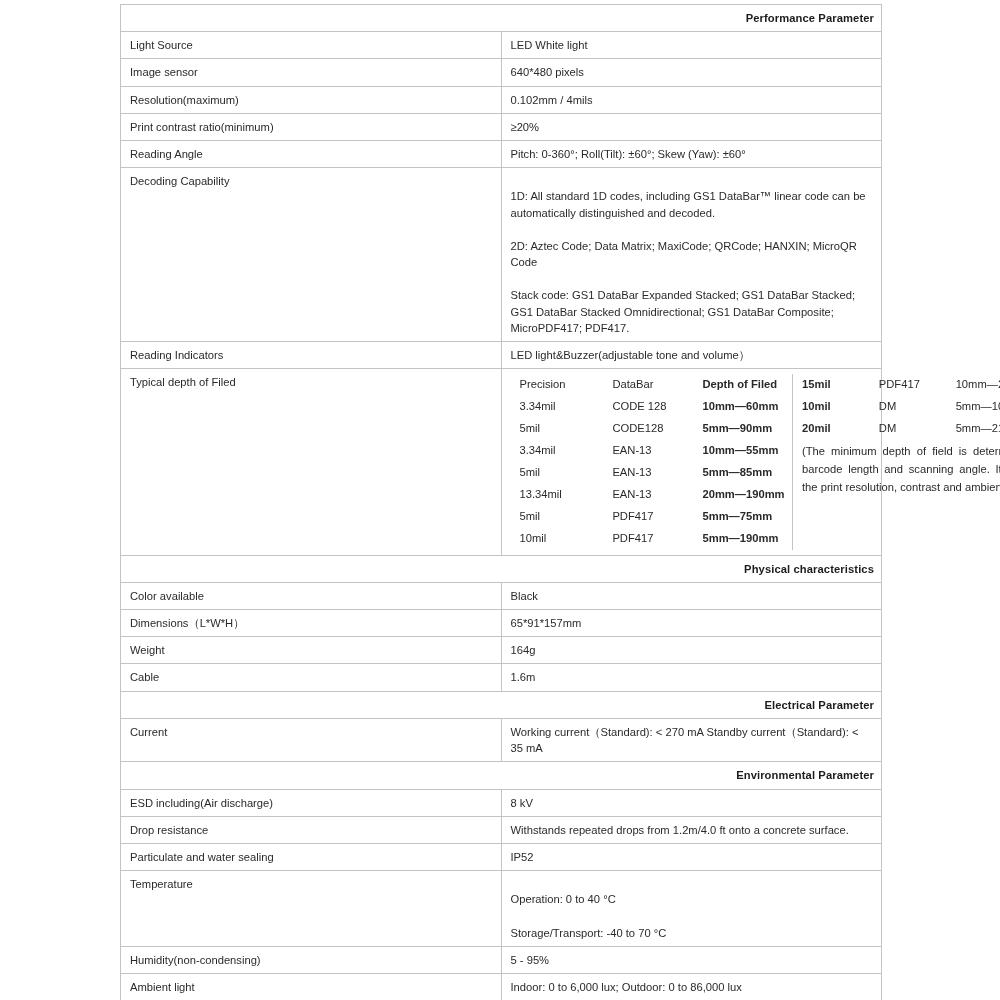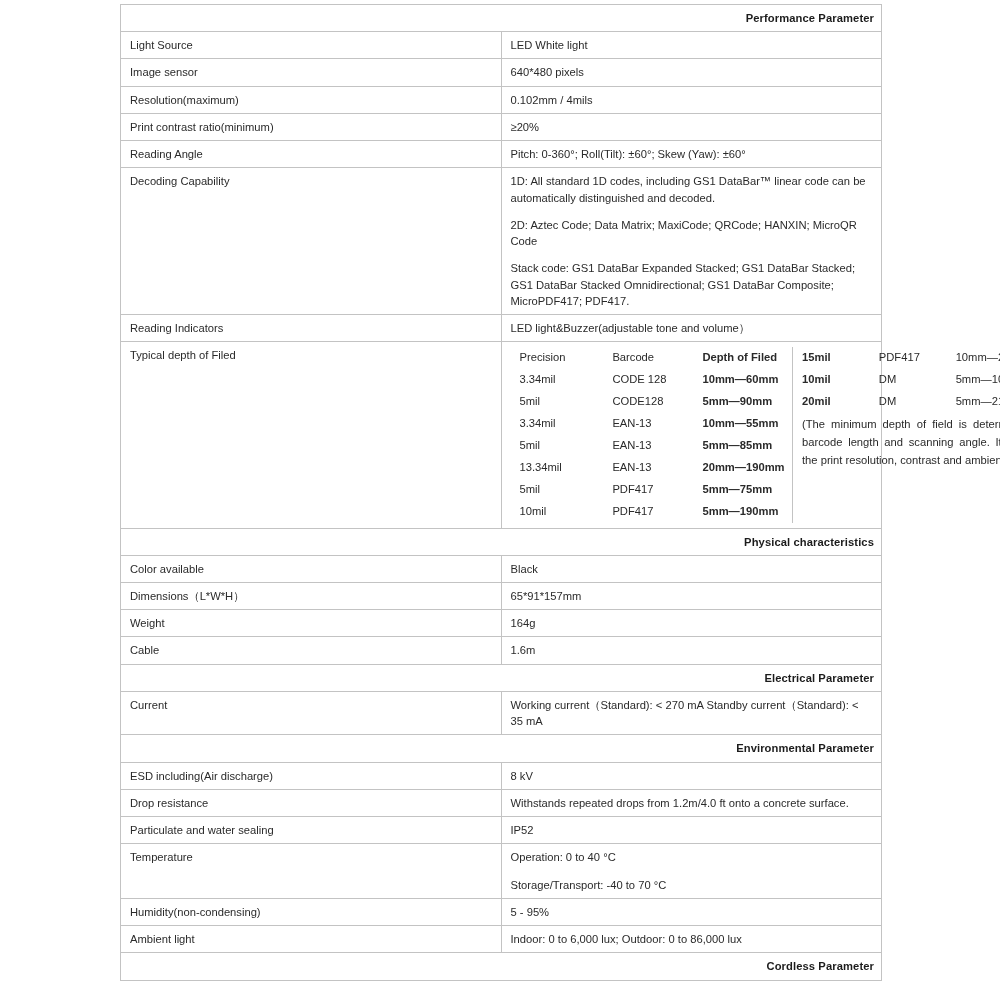--- a/index.html
+++ b/index.html
@@ -77,22 +77,22 @@
   .r1 { width: 27%; font-weight: bold; }
   .r2 { width: 27%; }
   .r3 { width: 46%; }
   p.note {
     margin: 2px 9px 4px 9px;
     font-size: 11.2px;
     line-height: 1.62;
     text-align: justify;
     text-align-last: left;
   }
-  .ml { display: block; }
-  .ml + .ml { margin-top: 11px; }
+  .ml { display: block; margin-top: 15px; }
+  .ml + .ml { margin-top: 17px; }
 </style>
 </head>
 <body>
 
 <div id="sheet">
   <table class="spec">
     <tbody id="tbody">
         <tr>
           <td class="section" colspan="2">Performance Parameter</td>
         </tr>
@@ -132,21 +132,21 @@
           <td class="label">Typical depth of Filed</td>
           <td class="value dof-wrap">
             <table class="dof">
               <tbody>
                 <tr>
                   <td class="dof-left">
                     <table class="inner">
                       <tbody>
                         <tr>
                           <td class="c1">Precision</td>
-                          <td class="c2">Barcode</td>
+                          <td class="c2">DataBar</td>
                           <td class="c3">Depth of Filed</td>
                         </tr>
                         <tr>
                           <td class="c1">3.34mil</td>
                           <td class="c2">CODE 128</td>
                           <td class="c3">10mm—60mm</td>
                         </tr>
                         <tr>
                           <td class="c1">5mil</td>
                           <td class="c2">CODE128</td>

